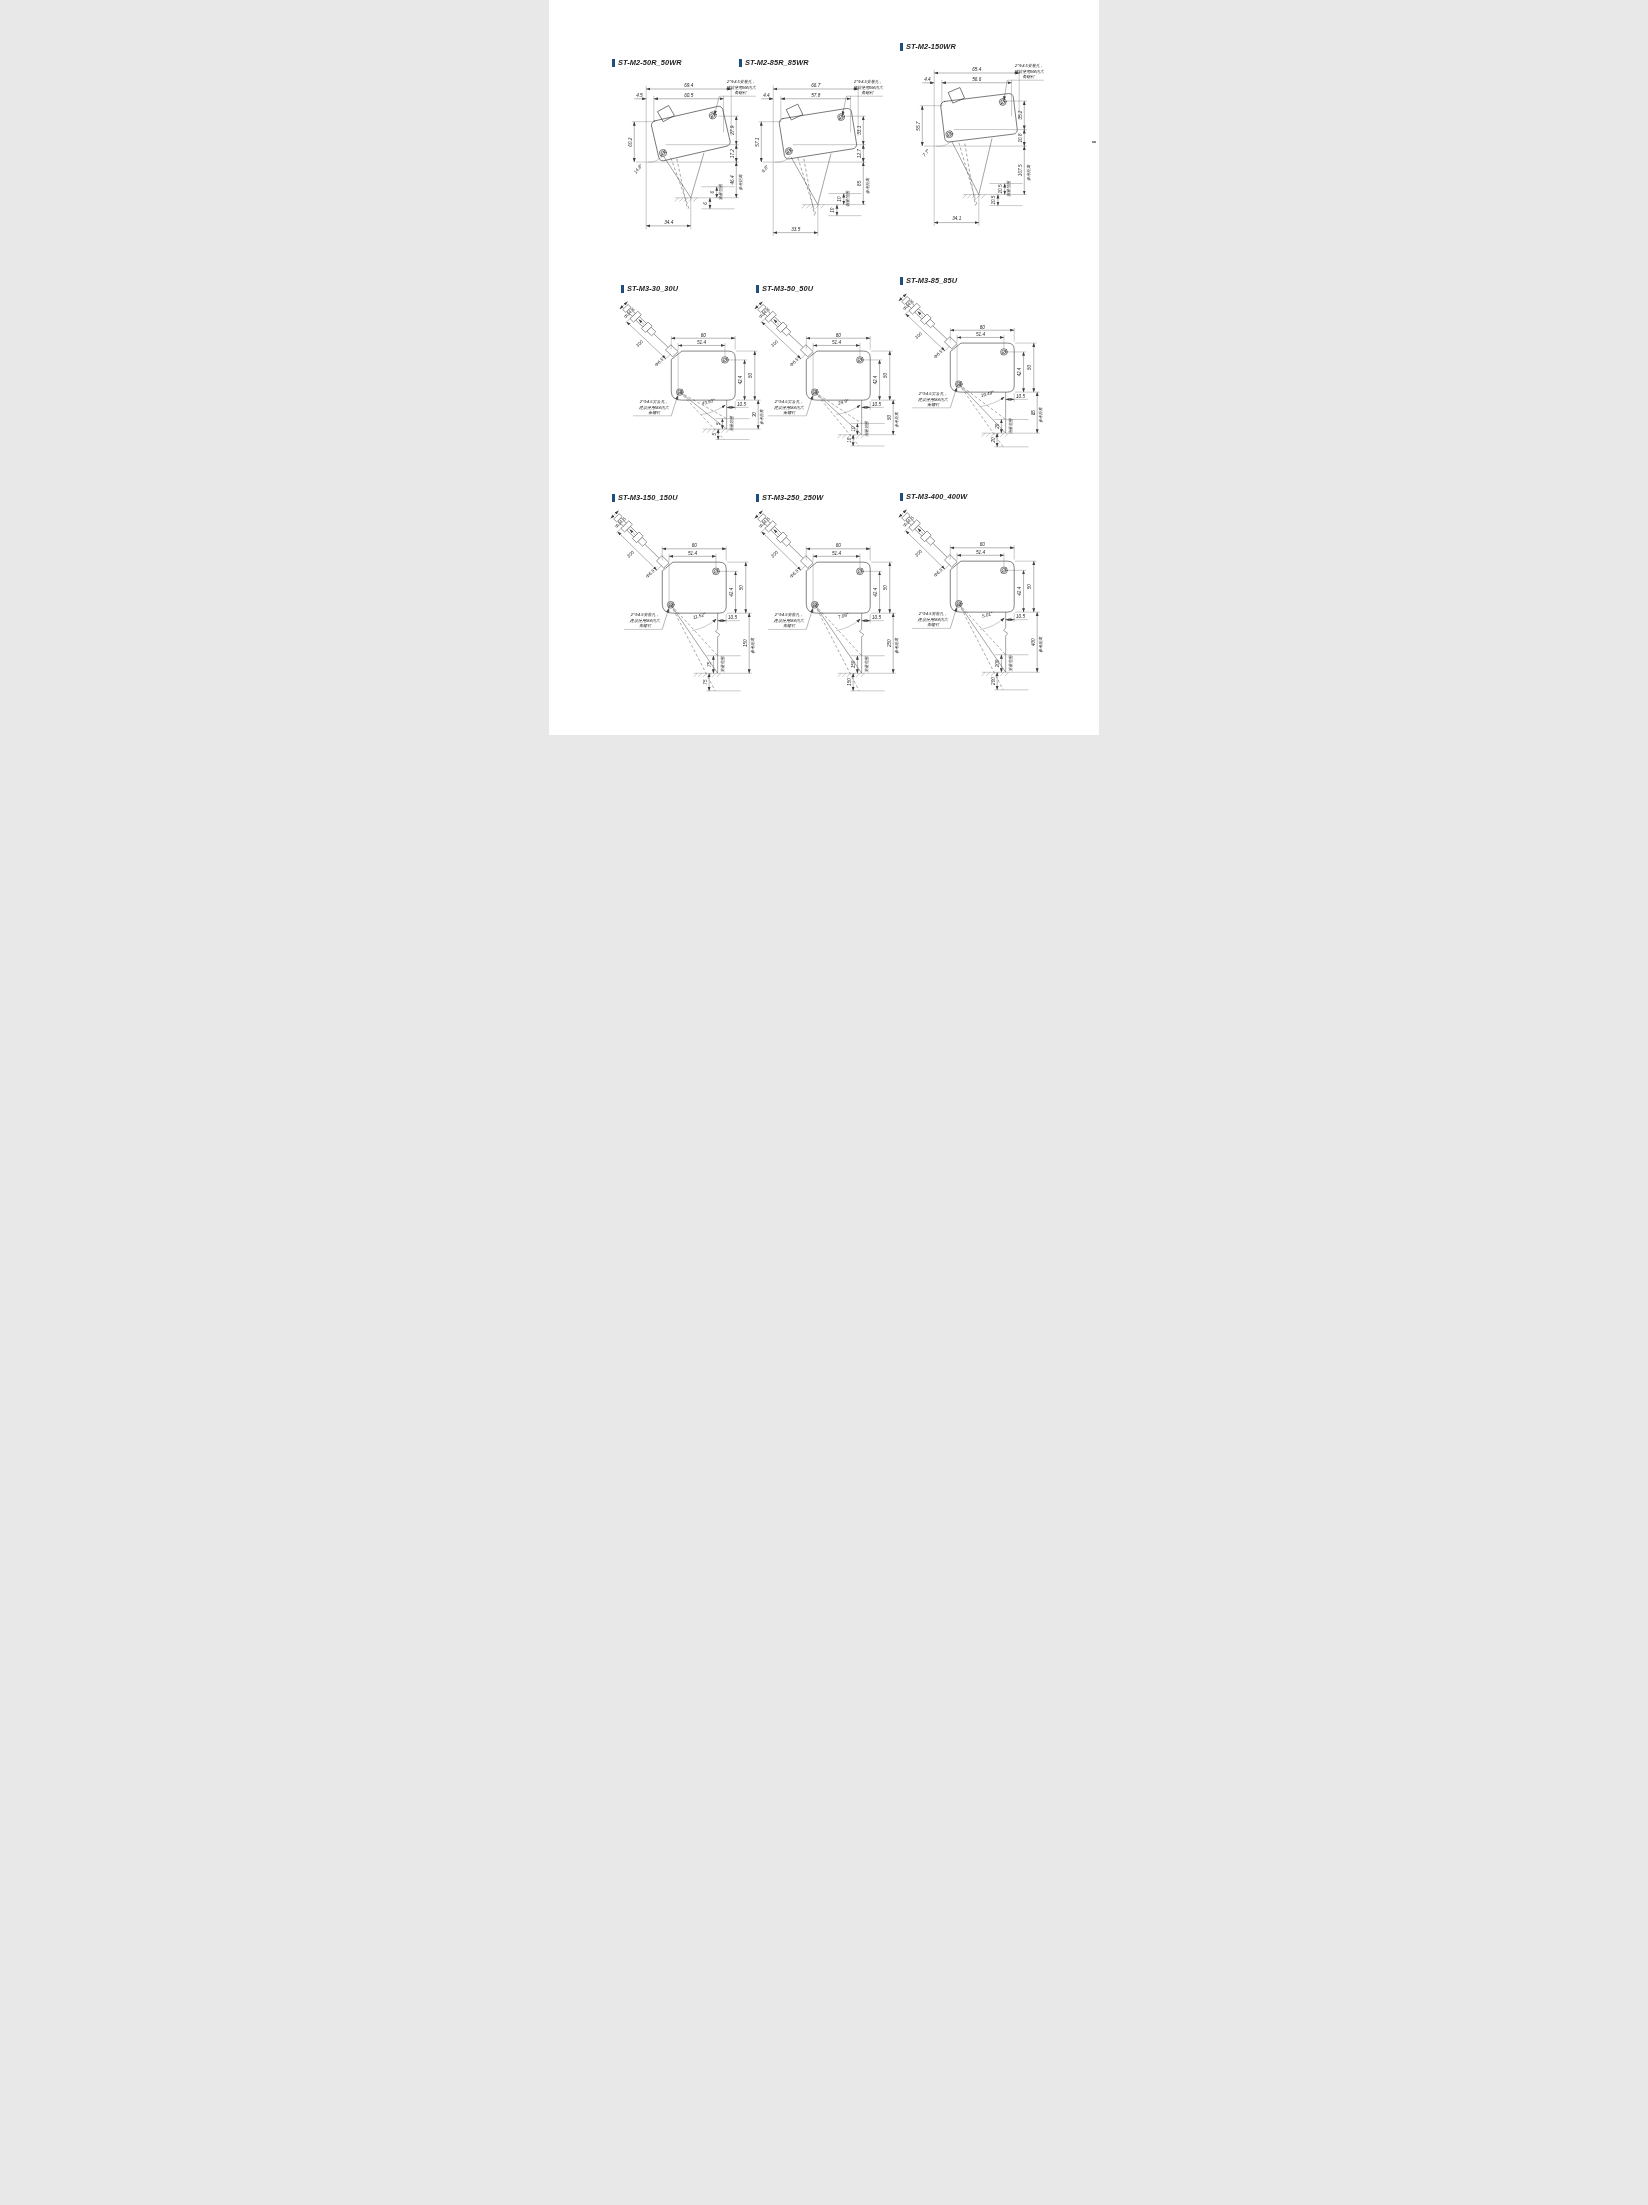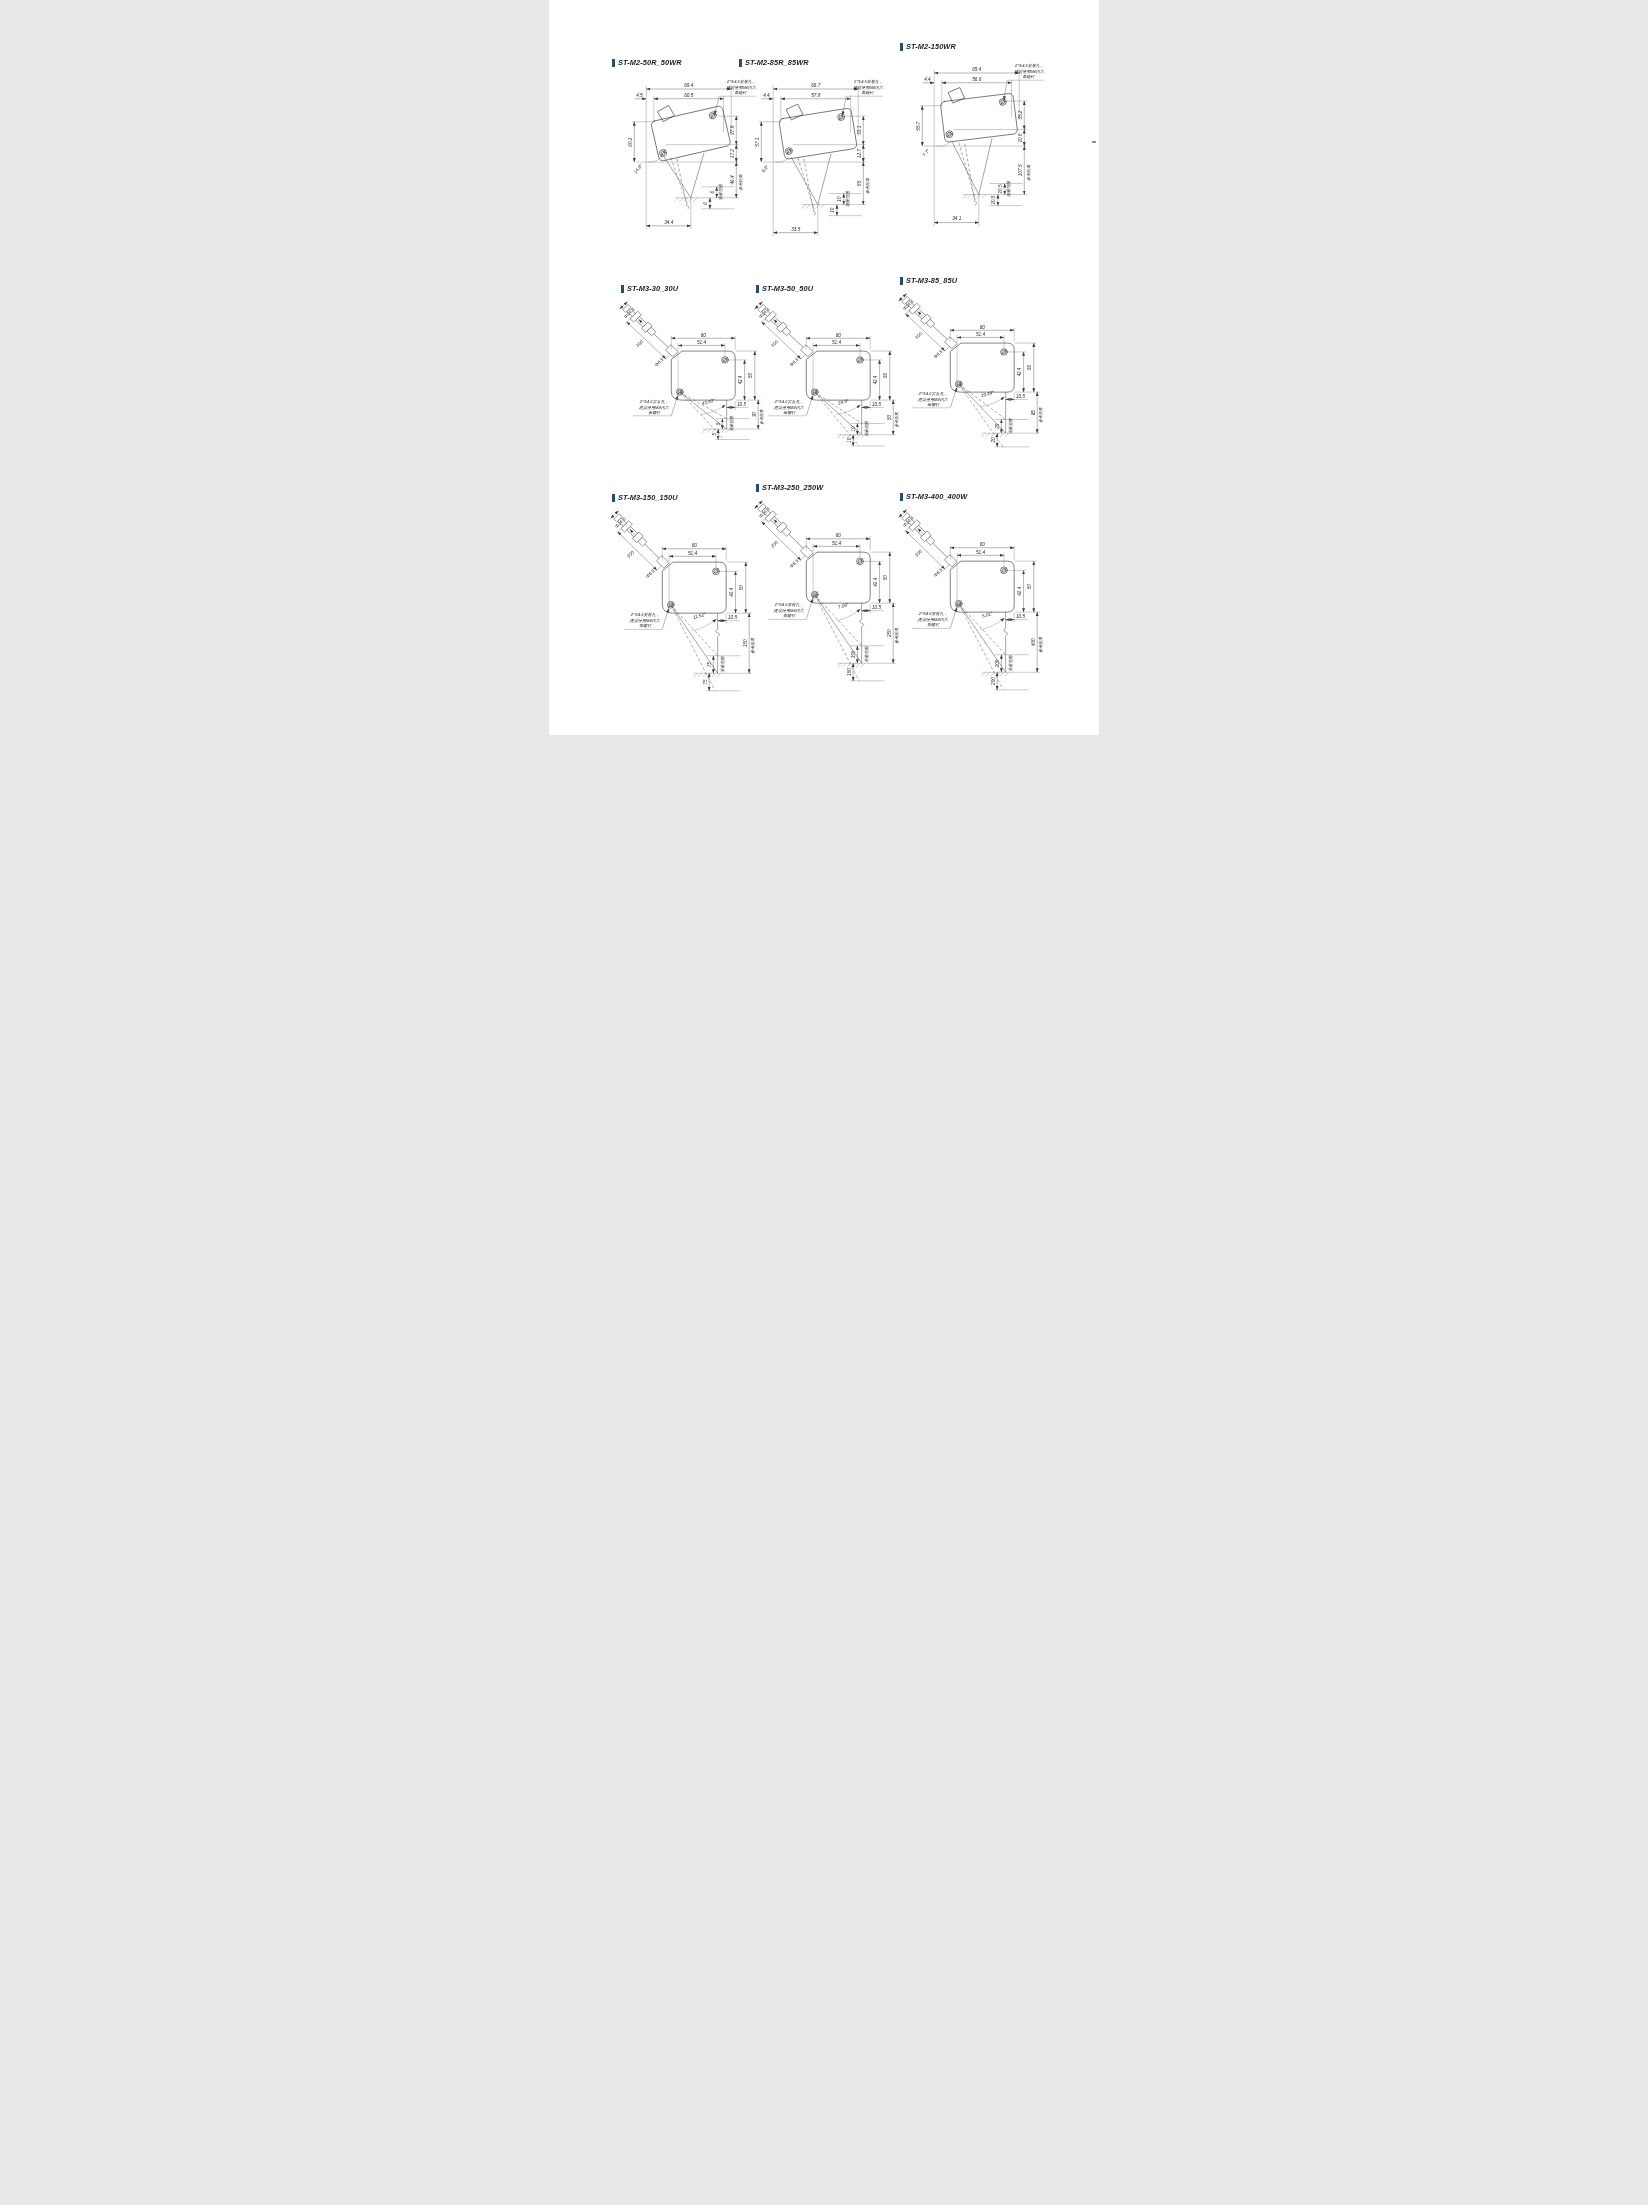--- a/index.html
+++ b/index.html
@@ -572,21 +572,21 @@
   <path class="t" d="M 188 296 Q 220 290 245 268" marker-end="url(#arr)"></path>
   <text class="num" x="206" y="264" text-anchor="middle" transform="rotate(-16 206 264)">11.52°</text>
   <text class="cn" x="112" y="262" text-anchor="end">2*Φ4.5安装孔，</text>
   <text class="cn" x="112" y="275" text-anchor="end">建议使用M4内六</text>
   <text class="cn" x="92" y="288" text-anchor="end">角螺钉</text>
   <line class="t" x1="28" y1="293" x2="118" y2="293"></line>
   <line class="d" x1="118" y1="293" x2="133" y2="243" marker-end="url(#arr)"></line>
  </svg>
 </div>
 
-<div class="cell" style="left:207px;top:483px">
+<div class="cell" style="left:207px;top:493px">
  <div class="title">
   <span class="bar"></span>
   <span class="tt">ST-M3-250_250W</span>
  </div>
  <svg class="dwg" viewBox="0 0 345 505" width="147" height="211" preserveAspectRatio="none">
   <g transform="rotate(-45 132 144)">
    <line class="o2" x1="132" y1="66" x2="132" y2="114"></line>
    <rect class="o2" x="123" y="114" width="18" height="24"></rect>
    <rect class="o2" x="125" y="50" width="14" height="16"></rect>
           <rect class="o2" x="121" y="36" width="22" height="14"></rect>

